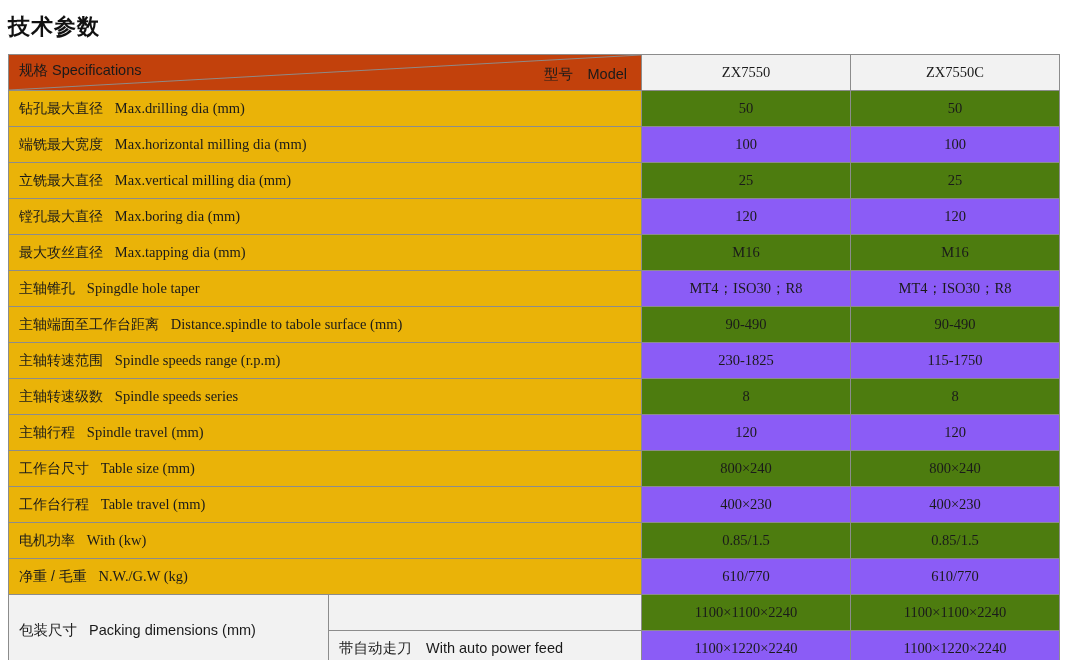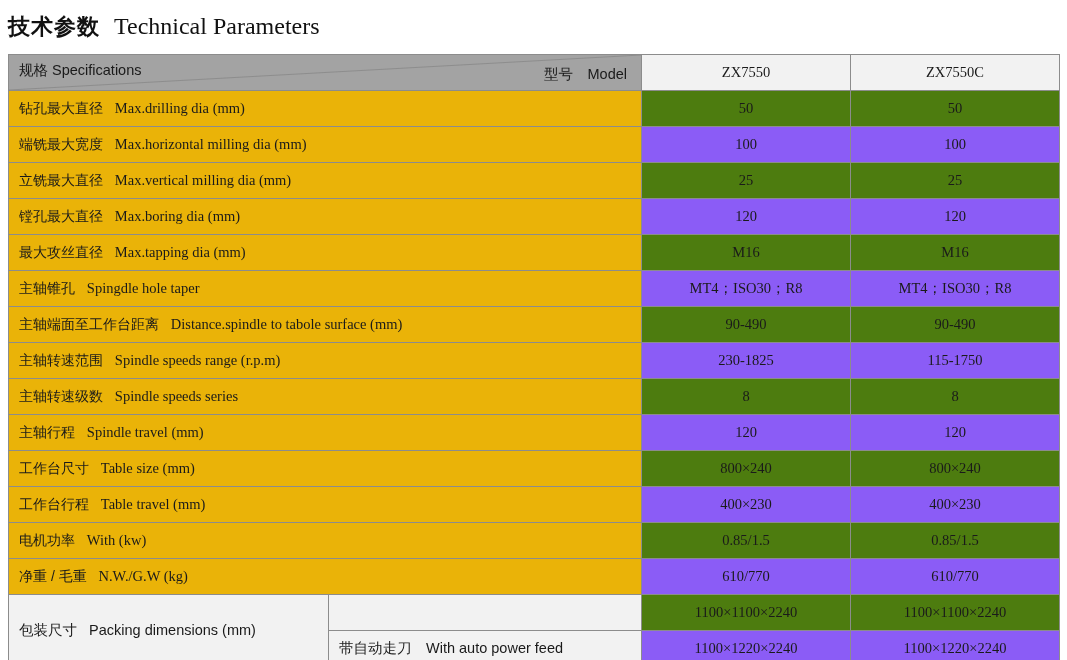--- a/index.html
+++ b/index.html
@@ -70,21 +70,21 @@
     background: #4d7c0f;
     font-family: "Liberation Serif", serif;
     font-size: 15px;
   }
   .val-cell.shade {
     background: #8b5cf6;
   }
   
   .header-cell {
     position: relative;
-    background: #a3a3a3;
+    background: #c2410c;
     padding: 0;
     height: 37px;
     overflow: hidden;
   }
   .header-cell .diag {
     position: absolute;
     inset: 0;
     width: 100%;
     height: 100%;
     display: block;
@@ -119,21 +119,20 @@
     vertical-align: middle;
   }
 </style>
 </head>
 <body>
 
 <div class="page">
 
   <div class="title-bar">
     <span class="title-cn">技术参数</span>
-    <span class="title-en">Technical Parameters</span>
   </div>
 
   <table class="spec">
     <colgroup>
       <col style="width:320px">
       <col style="width:313px">
       <col style="width:209px">
       <col style="width:209px">
     </colgroup>
     <tbody>

